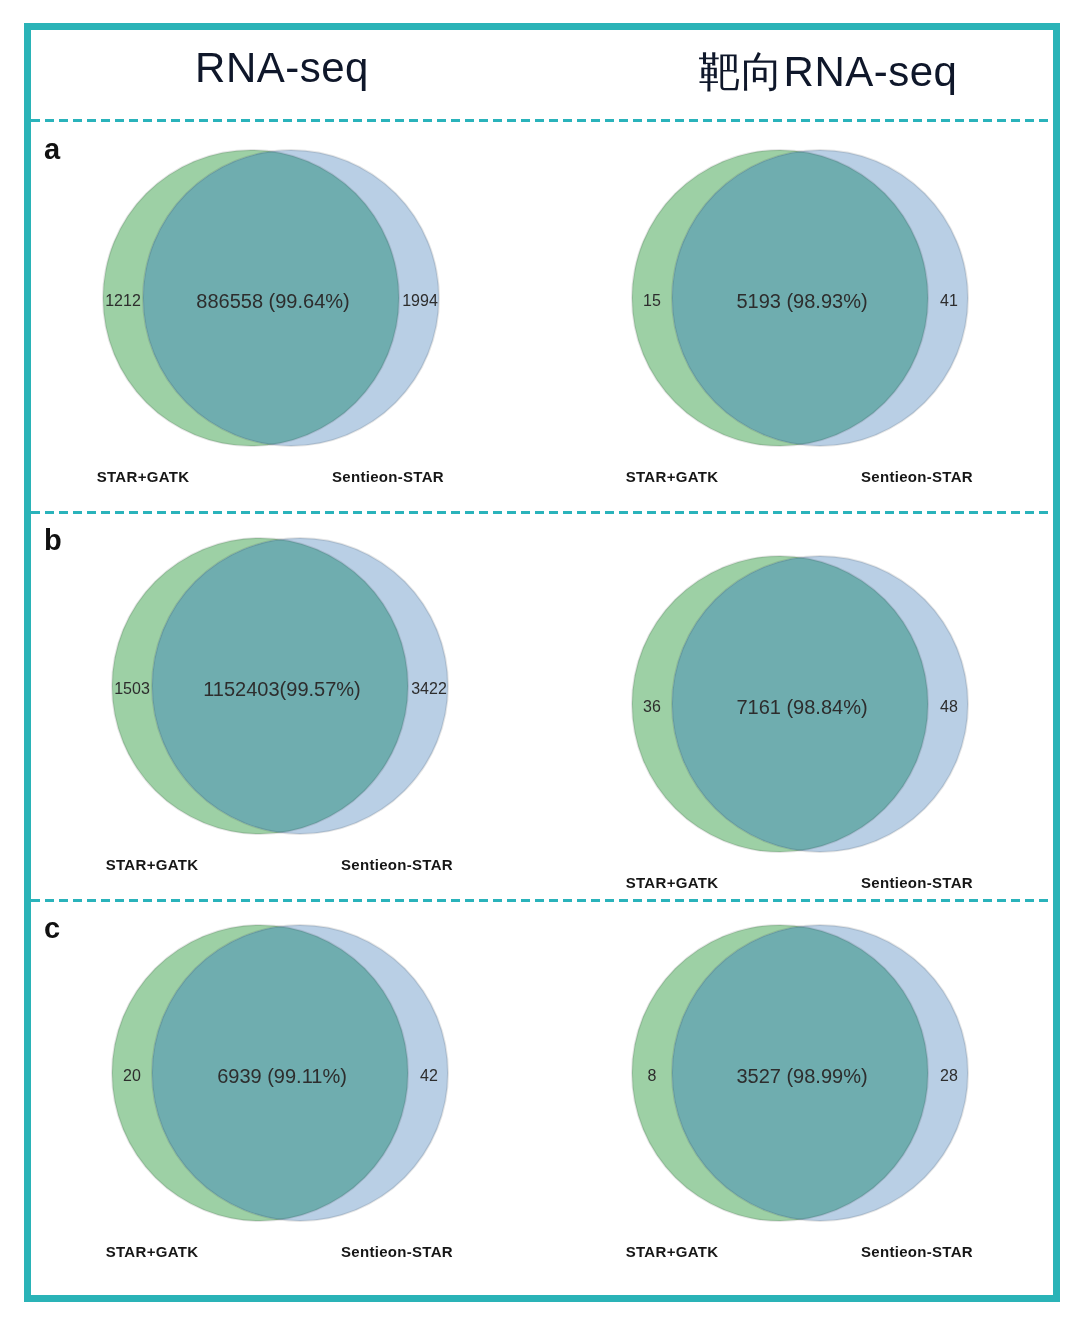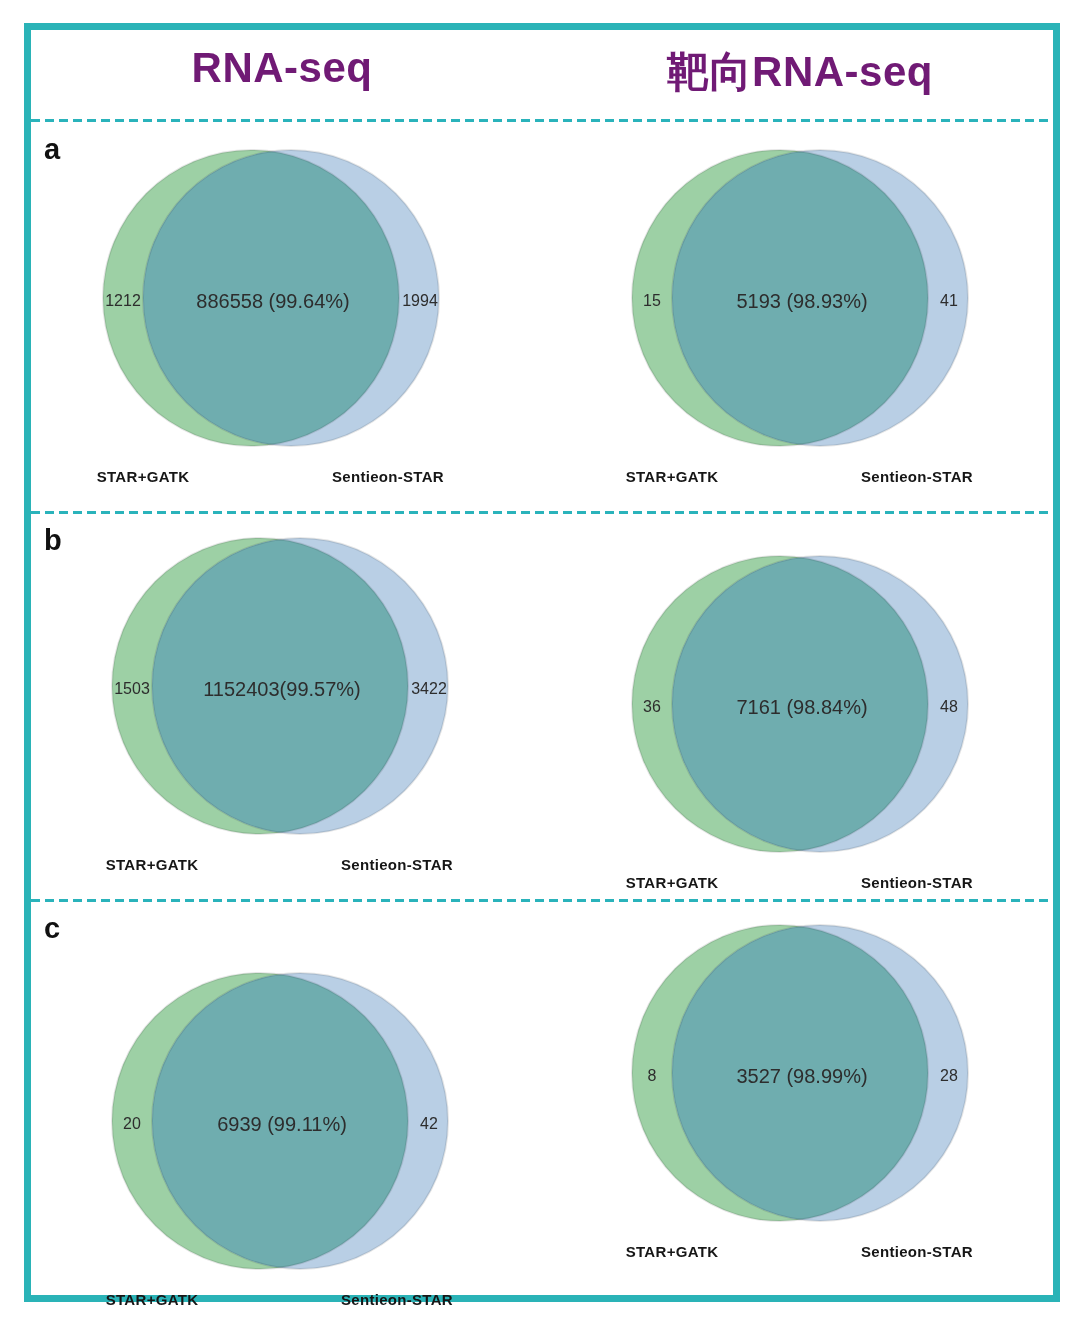--- a/index.html
+++ b/index.html
@@ -23,27 +23,27 @@
     border: 7px solid #2ab3b7;
     box-sizing: border-box;
     pointer-events: none;
   }
   .col-title {
     position: absolute;
     top: 44px;
     width: 320px;
     text-align: center;
     font-size: 42px;
-    font-weight: 700;
-    color: #701a75;
+    font-weight: 400;
+    color: #0f172a;
     letter-spacing: 0.5px;
     white-space: nowrap;
   }
   .col-title.left  { left: 122px; }
-  .col-title.right { left: 640px; }
+  .col-title.right { left: 668px; }
   .dashed-sep {
     position: absolute;
     left: 31px;
     width: 1022px;
     height: 3px;
     background: repeating-linear-gradient(90deg, #2ab3bb 0 9px, transparent 9px 14px);
   }
   .sep-1 { top: 119px; }
   .sep-2 { top: 511px; }
   .sep-3 { top: 899px; }
@@ -59,21 +59,21 @@
   .letter-c { top: 912px; }
   .panel {
     position: absolute;
     width: 480px;
     height: 360px;
   }
   .p-a0 { left: 51px;  top: 130px; }
   .p-a1 { left: 580px; top: 130px; }
   .p-b0 { left: 60px;  top: 518px; text-align: right; }
   .p-b1 { left: 580px; top: 536px; }
-  .p-c0 { left: 60px;  top: 953px; }
+  .p-c0 { left: 60px;  top: 905px; }
   .p-c1 { left: 580px; top: 905px; }
   svg { display: block; }
   .edge {
     fill: none;
     stroke: rgba(0, 0, 0, 0.10);
     stroke-width: 2;
   }
   text.count {
     font-family: "Liberation Sans", sans-serif;
     font-size: 16px;

